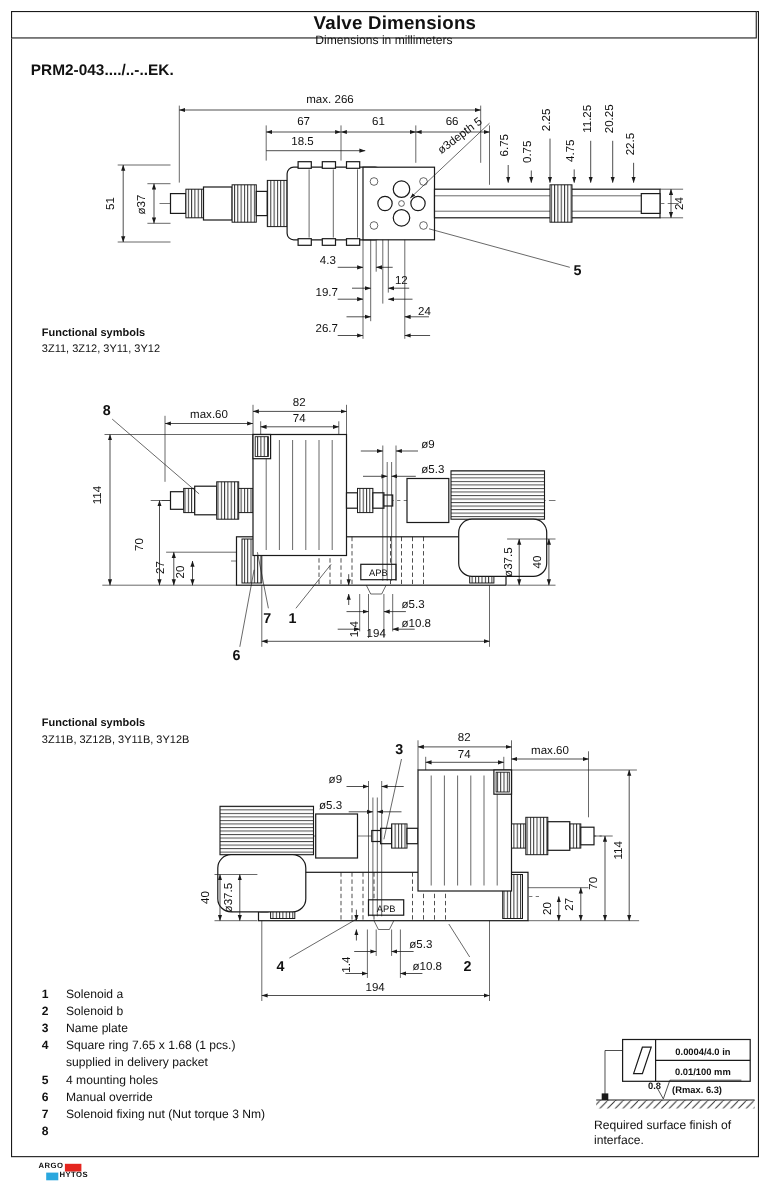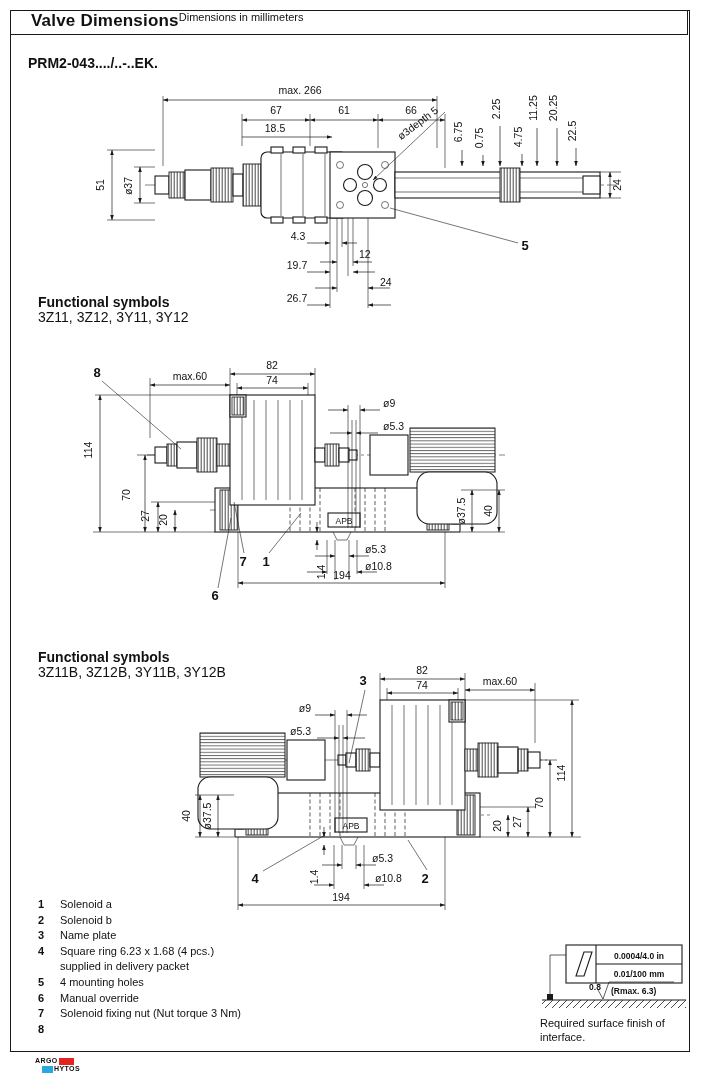--- a/index.html
+++ b/index.html
@@ -1,24 +1,24 @@
 <!DOCTYPE html>
 <html><head>
 <meta charset="utf-8">
 <style>
   html,body{margin:0;padding:0;background:#fff;}
   .page{position:relative;width:701px;height:1081px;background:#fff;
         font-family:"Liberation Sans",sans-serif;color:#111;overflow:hidden;}
   .frame{position:absolute;left:10px;top:10px;width:678px;height:1040px;border:1.5px solid #1a1a1a;}
   .header{position:absolute;left:10px;top:10px;width:678px;height:25px;border:1.5px solid #1a1a1a;
-          background:#fff;display:flex;box-sizing:border-box;}
+          background:#fff;display:flex;align-items:center;box-sizing:border-box;flex-direction:column;}
   .header .title{font-weight:bold;font-size:17px;margin-left:20px;letter-spacing:.2px;}
   .header .subtitle{font-size:11px;}
   .model{position:absolute;left:28px;top:55px;font-weight:bold;font-size:14px;text-align:center;}
-  .fs{position:absolute;font-size:14px;line-height:15px;}
+  .fs{position:absolute;font-size:10px;line-height:15px;}
   .fs .fst{font-weight:bold;}
   .legend{position:absolute;left:38px;top:897px;font-size:11px;line-height:15.6px;width:430px;}
   .lrow{display:flex;}
   .lnum{width:22px;font-weight:bold;flex:none;}
   .sfcap{position:absolute;left:540px;top:1016px;width:150px;font-size:11px;line-height:14px;}
   .logo{position:absolute;left:35px;top:1057px;font-size:7px;font-weight:bold;letter-spacing:.4px;line-height:8px;}
   .logo .r1,.logo .r2{display:flex;align-items:center;height:8px;}
   .blk-red{width:15px;height:7px;margin-left:1px;}
   .blk-cyan{width:11px;height:7px;margin-right:1px;margin-left:7px;}
   svg text.d{font-family:"Liberation Sans",sans-serif;font-size:10.5px;fill:#111;}
@@ -448,21 +448,21 @@
     <div class="lrow">
         <span class="lnum">2</span>
         <span>Solenoid b</span>
       </div>
     <div class="lrow">
         <span class="lnum">3</span>
         <span>Name plate</span>
       </div>
     <div class="lrow">
         <span class="lnum">4</span>
-        <span>Square ring 6.23 x 1.68 (4 pcs.)</span>
+        <span>Square ring 7.65 x 1.68 (1 pcs.)</span>
       </div>
     <div class="lrow">
         <span class="lnum"></span>
         <span>supplied in delivery packet</span>
       </div>
     <div class="lrow">
         <span class="lnum">5</span>
         <span>4 mounting holes</span>
       </div>
     <div class="lrow">

